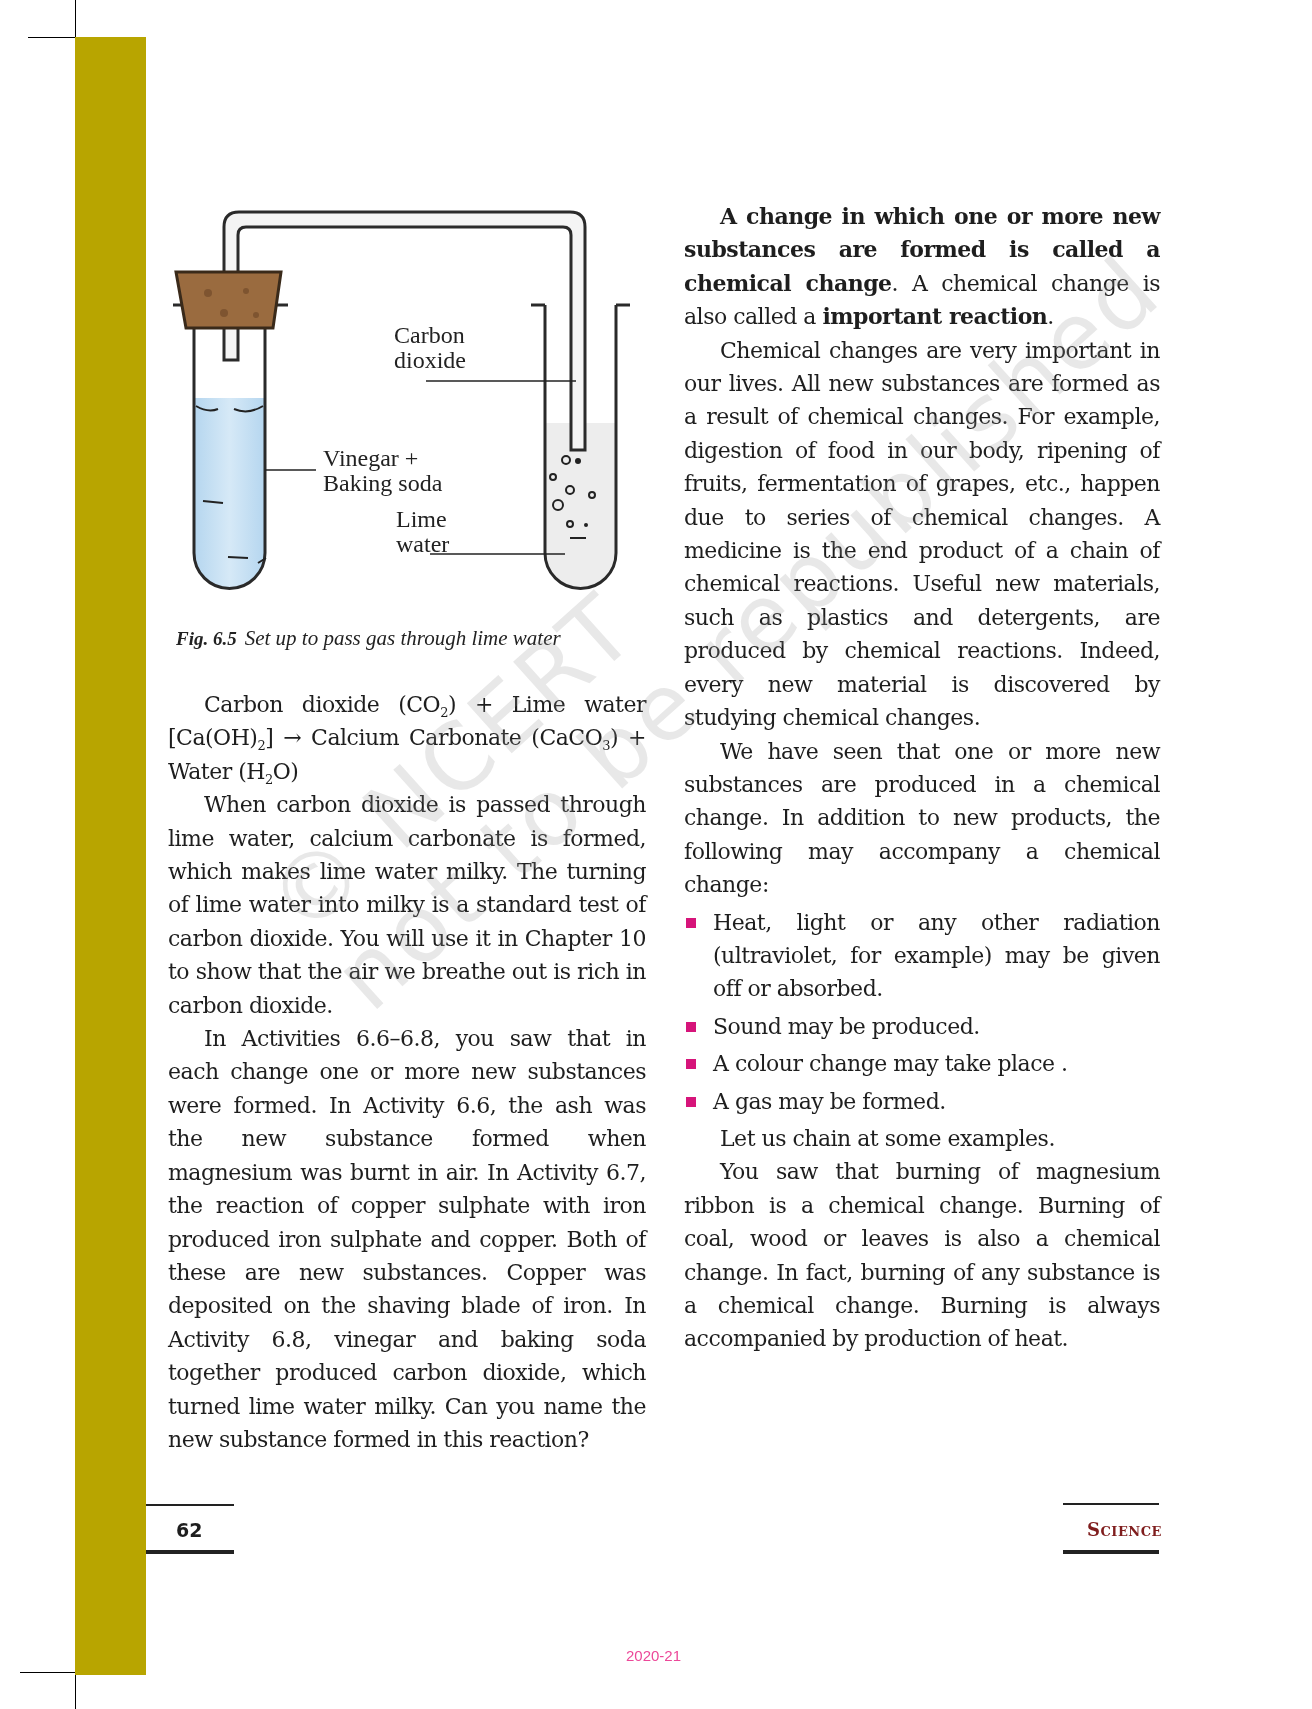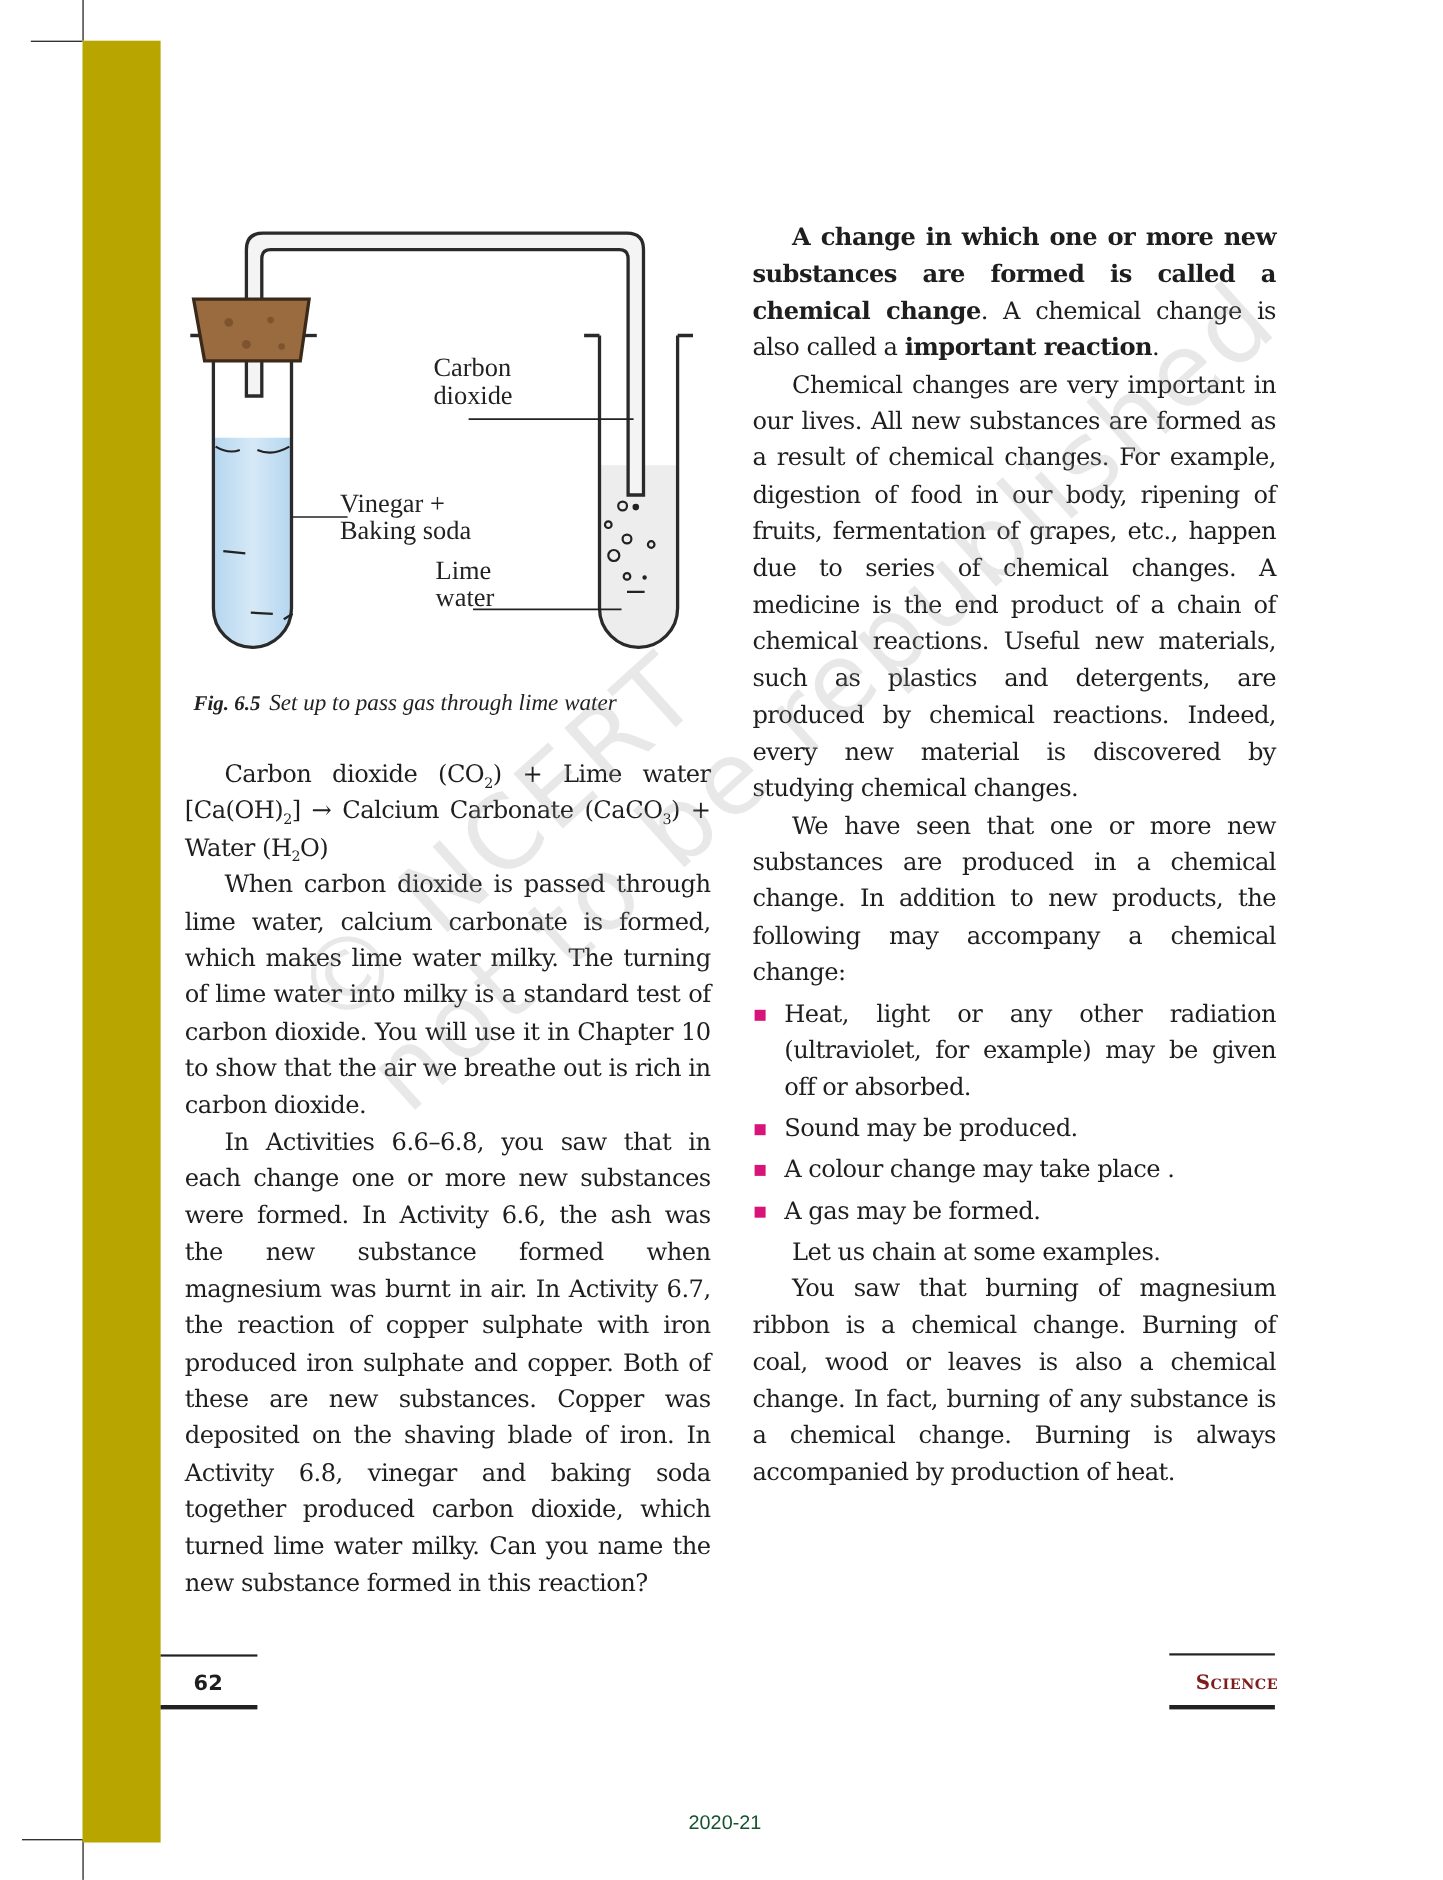--- a/index.html
+++ b/index.html
@@ -51,21 +51,21 @@
   .page-num {
     position: absolute; left: 176px; top: 1519px; font-family: "DejaVu Sans", sans-serif;
     font-weight: bold; font-size: 19px; color: #1e1e1e;
   }
   .subject {
     position: absolute; left: 1087px; top: 1519px; font-family: "DejaVu Serif", serif;
     font-weight: bold; font-size: 18px; color: #7f1d1d; font-variant: small-caps; letter-spacing: 0.5px;
   }
   .year {
     position: absolute; left: 626px; top: 1647px; font-family: "Liberation Sans", sans-serif;
-    font-size: 18px; color: #14532d;
+    font-size: 15px; color: #ec4899;
   }
 </style>
 </head>
 <body>
 
 <div class="crop" style="left:75px;top:0;width:1px;height:37px;"></div>
 <div class="crop" style="left:28px;top:37px;width:47px;height:1px;"></div>
 <div class="crop" style="left:20px;top:1672px;width:55px;height:1px;"></div>
 <div class="crop" style="left:75px;top:1672px;width:1px;height:37px;"></div>
 
@@ -115,21 +115,21 @@
     <line x1="402" y1="343" x2="418" y2="343" stroke="#222" stroke-width="2"></line>
 
     <line x1="258" y1="186" x2="408" y2="186" stroke="#222" stroke-width="1.5"></line>
     <line x1="97" y1="275" x2="148" y2="275" stroke="#222" stroke-width="1.5"></line>
     <line x1="262" y1="359" x2="397" y2="359" stroke="#222" stroke-width="1.5"></line>
   </svg>
   <div class="fig-label" style="left:226px;top:128px;">
     <div>Carbon</div>
     <div>dioxide</div>
   </div>
-  <div class="fig-label" style="left:141px;top:251px;">
+  <div class="fig-label" style="left:155px;top:251px;">
     <div>Vinegar +</div>
     <div>Baking soda</div>
   </div>
   <div class="fig-label" style="left:228px;top:312px;">
     <div>Lime</div>
     <div>water</div>
   </div>
 </div>
 
 <div class="caption">

